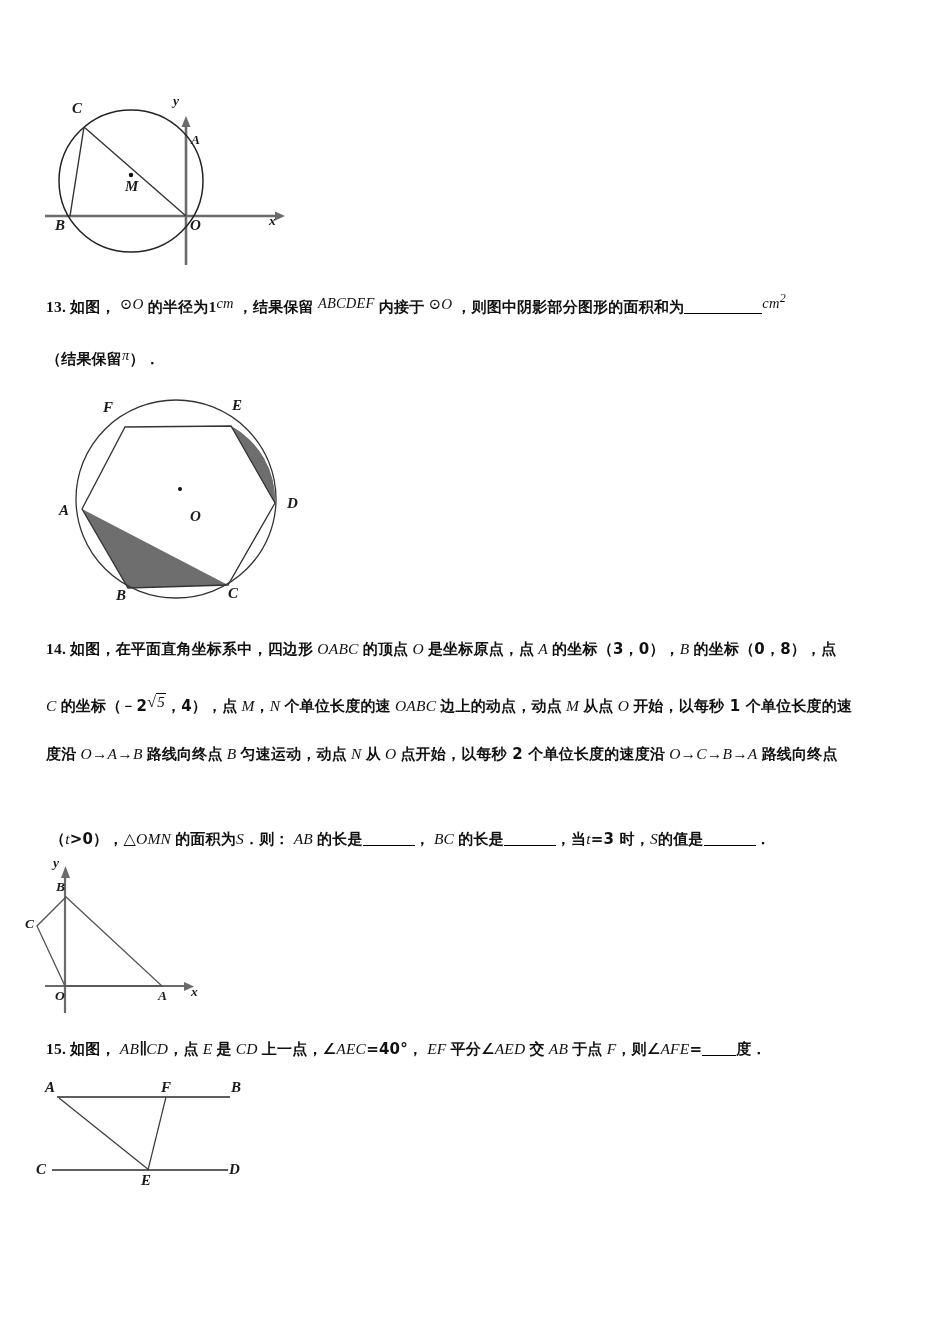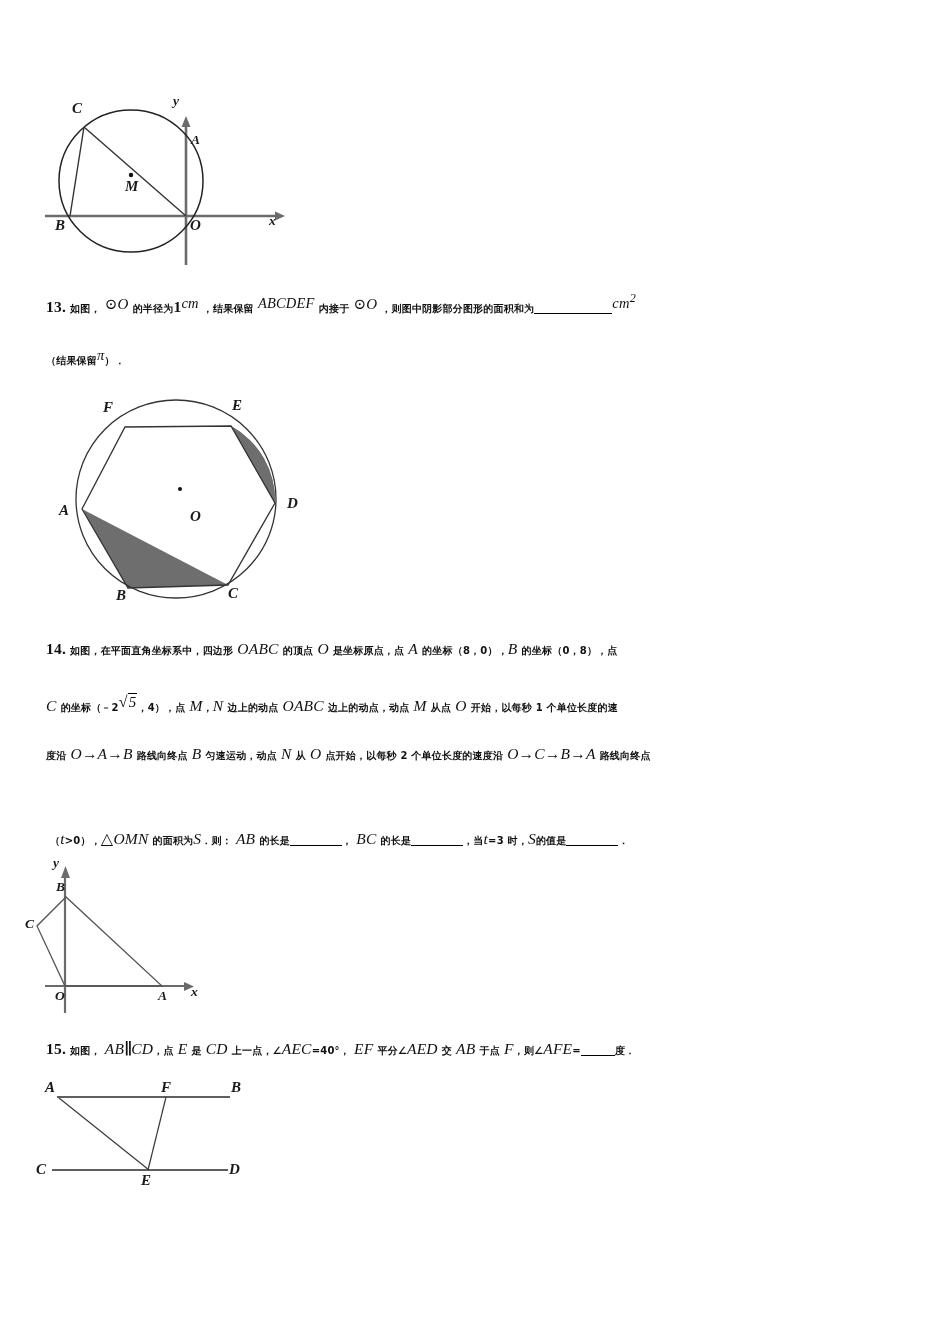--- a/index.html
+++ b/index.html
@@ -25,21 +25,21 @@
   .qline {
     position: absolute;
     font-family: "Liberation Serif", "DejaVu Serif", serif;
     font-weight: bold;
     font-size: 15.5px;
     line-height: 1.1;
     white-space: nowrap;
     color: #111;
     letter-spacing: 0.2px;
   }
-  .qline .cn { font-family: "DejaVu Sans", "Liberation Sans", sans-serif; font-weight: bold; font-size: 10px; }
+  .qline .cn { font-family: "DejaVu Sans", "Liberation Sans", sans-serif; font-weight: bold; font-size: 15px; }
   .qline .it { font-style: italic; font-family: "Liberation Serif", "DejaVu Serif", serif; font-weight: normal; }
   .sup {
     font-style: italic;
     font-weight: normal;
     font-size: 12px;
     vertical-align: super;
     font-family: "Liberation Serif", "DejaVu Serif", serif;
   }
   .supbig {
     font-style: italic;
@@ -164,29 +164,29 @@
   </div>
 
   <div class="qline" style="left:46px; top:640px;">
     <span>14.</span>
     <span class="cn">如图，在平面直角坐标系中，四边形</span>
     <span class="it">OABC</span>
     <span class="cn">的顶点</span>
     <span class="it">O</span>
     <span class="cn">是坐标原点，点</span>
     <span class="it">A</span>
-    <span class="cn">的坐标（8，0），</span><span class="it">B</span>
+    <span class="cn">的坐标（3，0），</span><span class="it">B</span>
     <span class="cn">的坐标（0，8），点</span>
   </div>
 
   <div class="qline" style="left:46px; top:693px;">
     <span class="it">C</span>
     <span class="cn">的坐标（﹣2</span><span class="sqrt-wrap"><span class="sqrt-sign">√</span><span class="radicand">5</span></span><span class="cn">，4），点</span>
     <span class="it">M</span><span class="cn">，</span><span class="it">N</span>
-    <span class="cn">边上的动点</span>
+    <span class="cn">个单位长度的速</span>
     <span class="it">OABC</span>
     <span class="cn">边上的动点，动点</span>
     <span class="it">M</span>
     <span class="cn">从点</span>
     <span class="it">O</span>
     <span class="cn">开始，以每秒 1 个单位长度的速</span>
   </div>
 
   <div class="qline" style="left:46px; top:745px;text-align:center;">
     <span class="cn">度沿</span>

